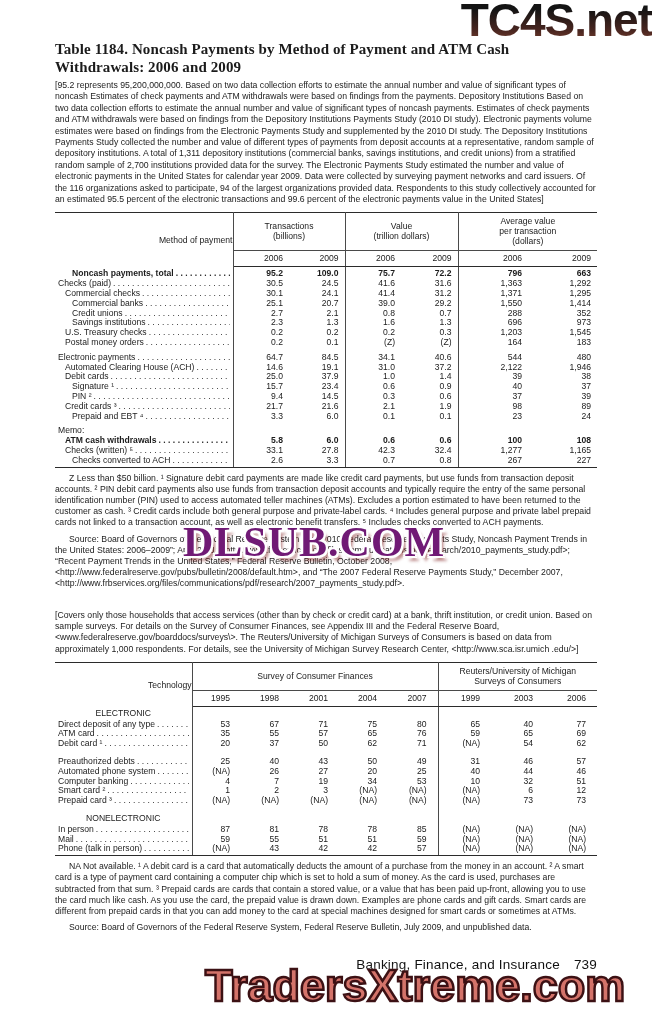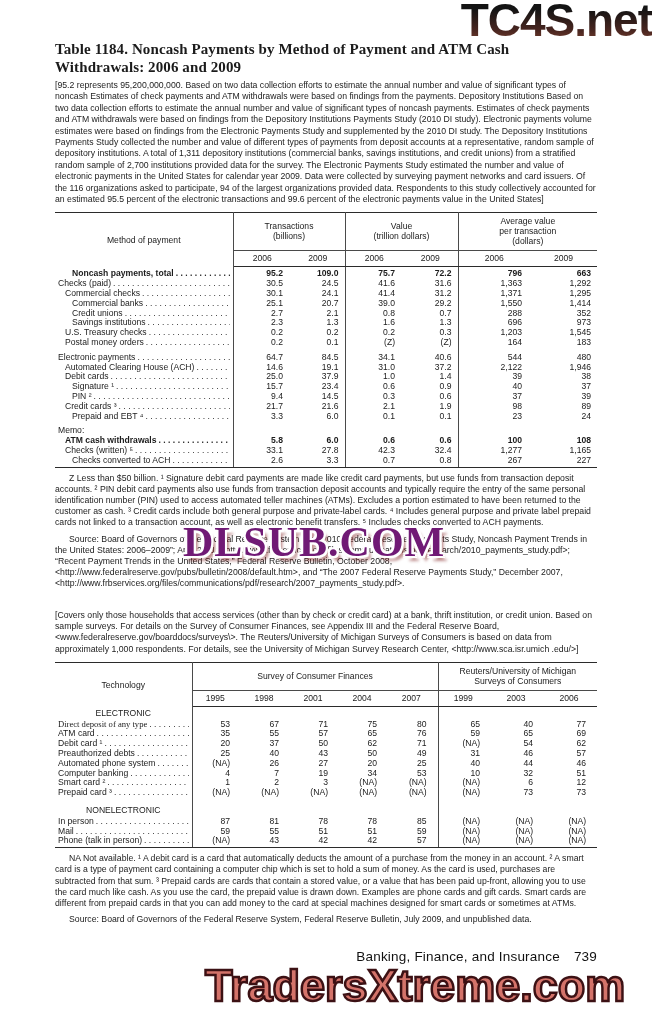--- a/index.html
+++ b/index.html
@@ -15,24 +15,24 @@
     font-size:15px;line-height:18px;margin:0 0 4px 0;letter-spacing:.1px;
   }
   .tbl-title span{display:block;}
 
   .intro{font-size:8.7px;line-height:11.4px;color:#222;margin:0 0 7px 0;}
 
   table{border-collapse:collapse;table-layout:fixed;width:542px;
         border-top:1.5px solid #2b2b2b;}
   th,td{padding:0;font-size:8.6px;vertical-align:bottom;}
   thead th{font-weight:normal;vertical-align:middle;text-align:center;}
-  th.stub{text-align:center;}
+  th.stub{text-align:right;}
   th.grp{white-space:pre-line;line-height:10px;padding:3px 2px 4px 2px;border-bottom:1px solid #4a4a4a;margin-top:28px;}
   .sep{border-right:1px solid #4a4a4a;}
-  tr.yrs th{line-height:11px;padding:2px 0 2px 8px;border-bottom:1.5px solid #2b2b2b;}
+  tr.yrs th{text-align:right;line-height:11px;padding:2px 0 2px 8px;border-bottom:1.5px solid #2b2b2b;}
   tbody td{line-height:9.8px;}
   tbody tr:first-child td{padding-top:2px;}
   tbody tr:last-child td{border-bottom:1.5px solid #2b2b2b;padding-bottom:1px;}
   td.num{text-align:right;}
   #t1184 td.num,#t1184 tr.yrs th{padding-right:6px;}
   #t1185 td.num,#t1185 tr.yrs th{padding-right:11px;}
   tr.bold td{font-weight:bold;}
   tr.gap td{height:5px;line-height:5px;font-size:2px;}
   td.secc{text-align:center;padding:3px 0 1px 0;}
   .lblwrap{display:flex;align-items:baseline;}
@@ -442,21 +442,21 @@
             <td class="num"></td>
             <td class="num"></td>
             <td class="num sep"></td>
             <td class="num"></td>
             <td class="num"></td>
             <td class="num"></td>
           </tr>
           <tr>
             <td class="lbl sep">
               <div class="lblwrap">
-                <span class="txt" style="padding-left: 3px; font-family: Liberation Serif, serif;">Direct deposit of any type</span>
+                <span class="txt" style="padding-left: 3px;">Direct deposit of any type</span>
                 <span class="dots"></span>
               </div>
             </td>
             <td class="num">53</td>
             <td class="num">67</td>
             <td class="num">71</td>
             <td class="num">75</td>
             <td class="num sep">80</td>
             <td class="num">65</td>
             <td class="num">40</td>
@@ -490,21 +490,21 @@
             <td class="num">50</td>
             <td class="num">62</td>
             <td class="num sep">71</td>
             <td class="num">(NA)</td>
             <td class="num">54</td>
             <td class="num">62</td>
           </tr>
           <tr>
             <td class="lbl sep">
               <div class="lblwrap">
-                <span class="txt" style="padding-left: 3px;">Preauthorized debts</span>
+                <span class="txt" style="padding-left: 3px; margin-top: 8px;">Preauthorized debts</span>
                 <span class="dots"></span>
               </div>
             </td>
             <td class="num">25</td>
             <td class="num">40</td>
             <td class="num">43</td>
             <td class="num">50</td>
             <td class="num sep">49</td>
             <td class="num">31</td>
             <td class="num">46</td>

